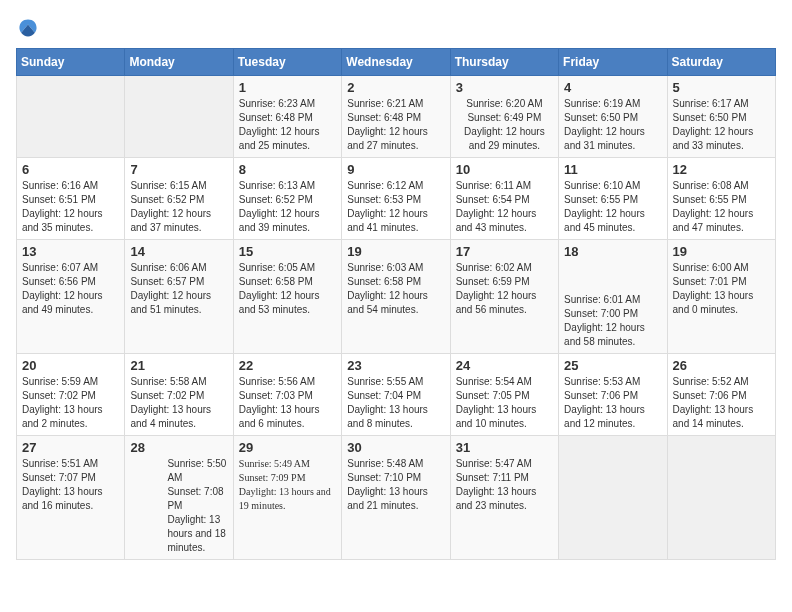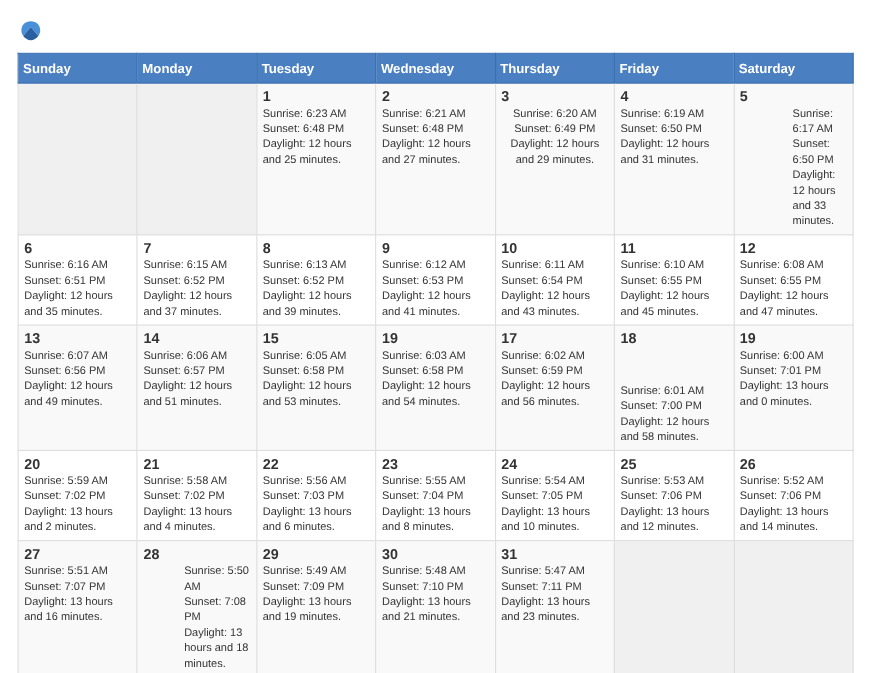--- a/index.html
+++ b/index.html
@@ -144,21 +144,21 @@
 Daylight: 12 hours and 29 minutes.</div>
         </td>
         <td>
           <div class="day-number">4</div>
           <div class="day-info" style="white-space: pre-line;">Sunrise: 6:19 AM
 Sunset: 6:50 PM
 Daylight: 12 hours and 31 minutes.</div>
         </td>
         <td>
           <div class="day-number">5</div>
-          <div class="day-info" style="white-space: pre-line; margin-left: 48px;">Sunrise: 6:17 AM
+          <div class="day-info" style="white-space: pre-line;">Sunrise: 6:17 AM
 Sunset: 6:50 PM
 Daylight: 12 hours and 33 minutes.</div>
         </td>
       </tr>
       <tr>
         <td>
           <div class="day-number">6</div>
           <div class="day-info" style="white-space: pre-line;">Sunrise: 6:16 AM
 Sunset: 6:51 PM
 Daylight: 12 hours and 35 minutes.</div>
@@ -296,21 +296,21 @@
 Daylight: 13 hours and 16 minutes.</div>
         </td>
         <td>
           <div class="day-number">28</div>
           <div class="day-info" style="white-space: pre-line; margin-left: 37px;">Sunrise: 5:50 AM
 Sunset: 7:08 PM
 Daylight: 13 hours and 18 minutes.</div>
         </td>
         <td>
           <div class="day-number">29</div>
-          <div class="day-info" style="white-space: pre-line;">Sunrise: 5:49 AM
+          <div class="day-info" style="white-space: pre-line; font-family: Liberation Serif, serif;">Sunrise: 5:49 AM
 Sunset: 7:09 PM
 Daylight: 13 hours and 19 minutes.</div>
         </td>
         <td>
           <div class="day-number">30</div>
           <div class="day-info" style="white-space: pre-line;">Sunrise: 5:48 AM
 Sunset: 7:10 PM
 Daylight: 13 hours and 21 minutes.</div>
         </td>
         <td>

